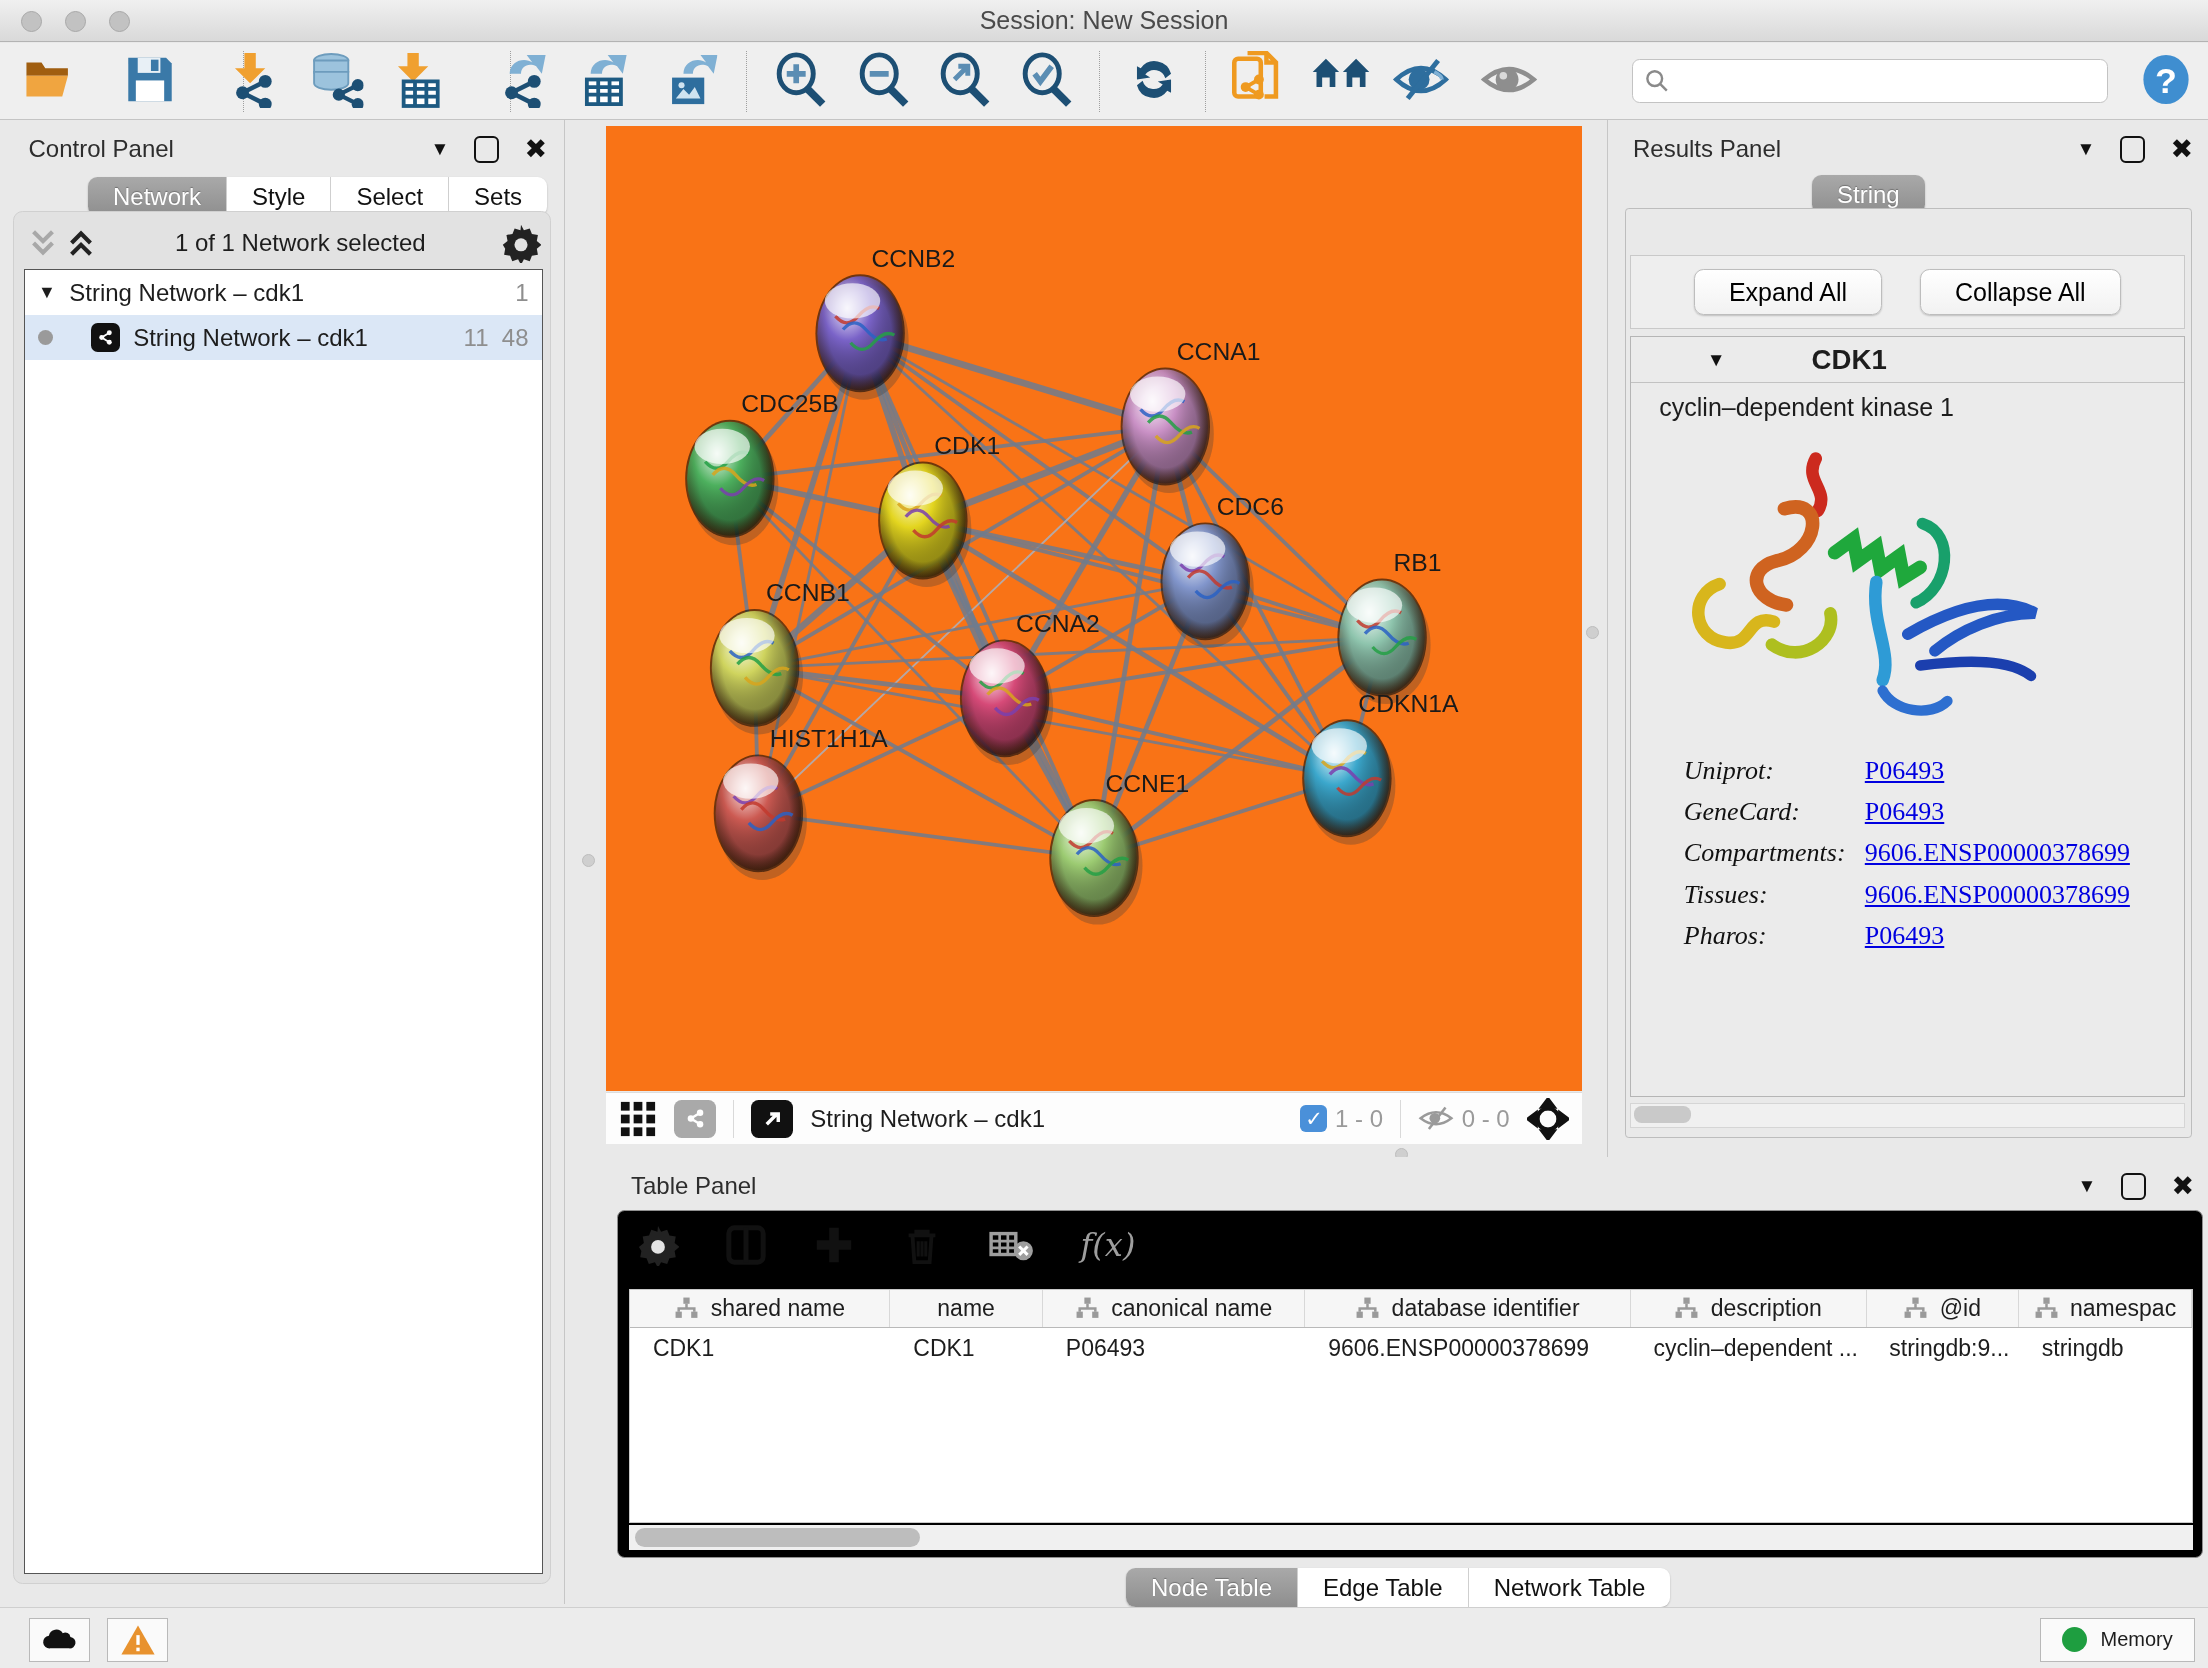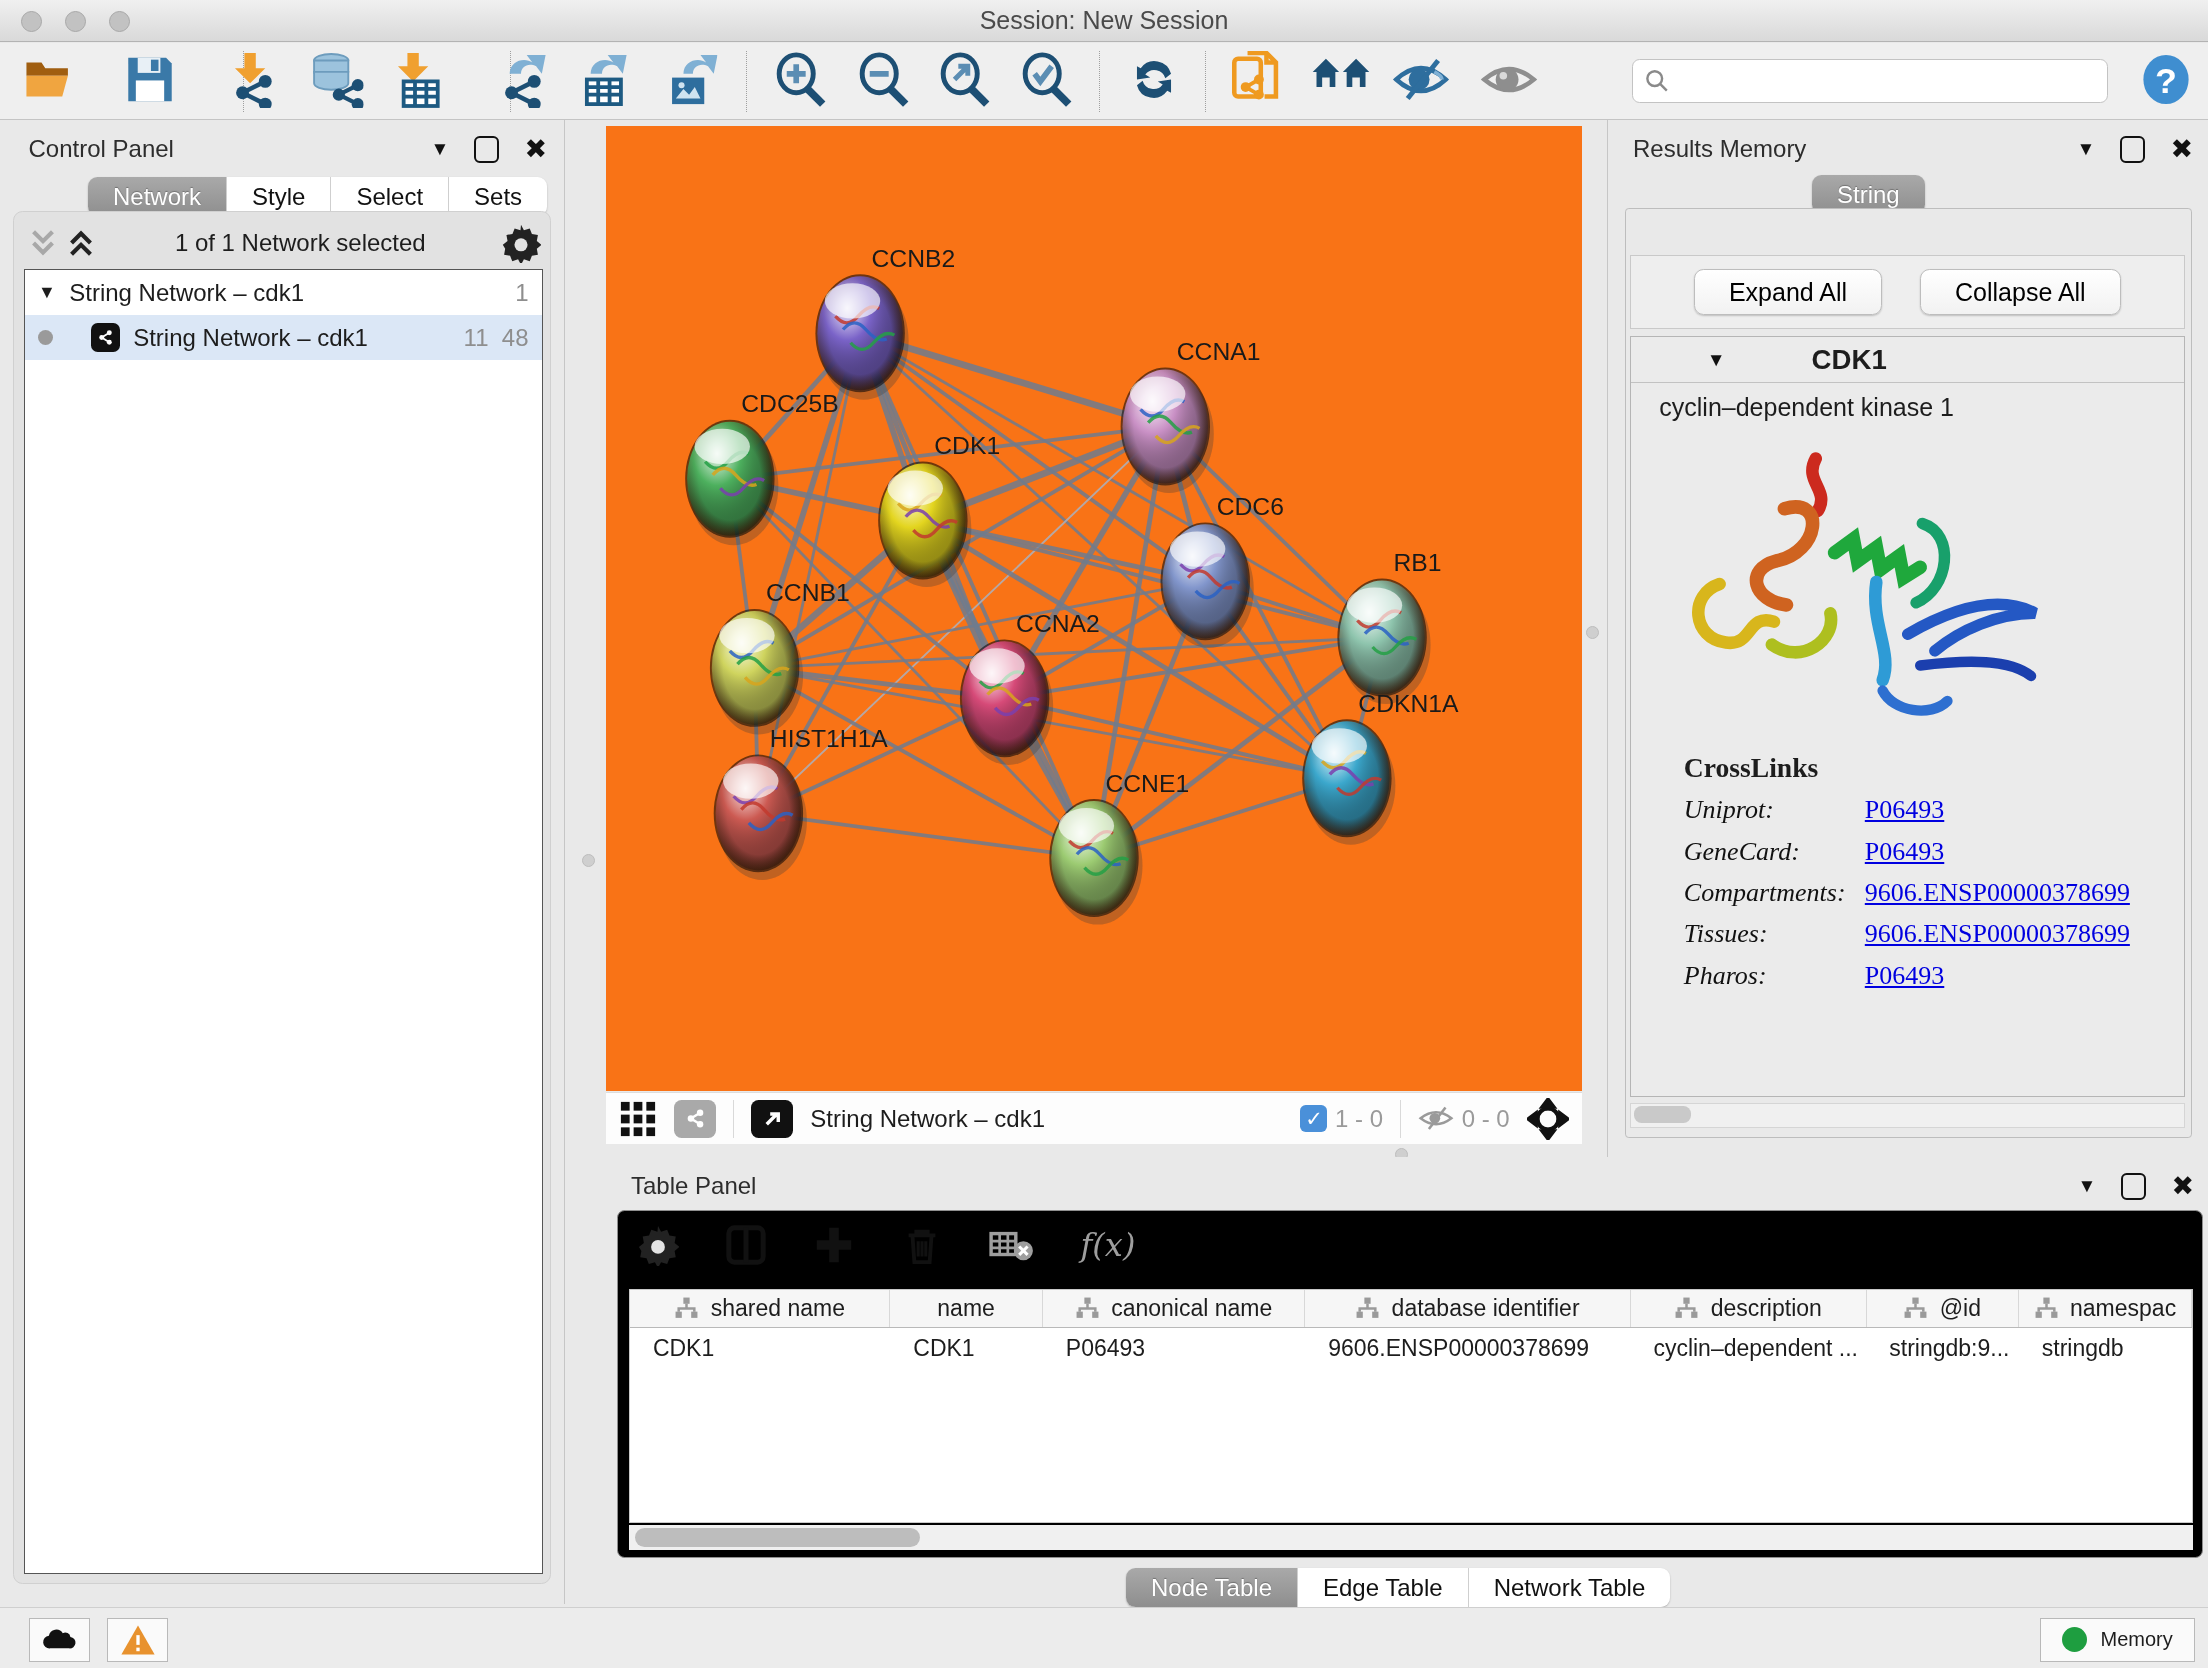--- a/index.html
+++ b/index.html
@@ -668,21 +668,21 @@
       <g stroke="#111" stroke-width="2.4" fill="none">
         <circle cx="12" cy="12" r="6"></circle>
         <path d="M12 1 v6 M12 17 v6 M1 12 h6 M17 12 h6"></path>
         <path d="M12 1 l-3 4 h6z M12 23 l-3 -4 h6z M1 12 l4 -3 v6z M23 12 l-4 -3 v6z" fill="#111"></path>
       </g>
     </svg>
 </div>
 
 <div class="results-panel">
   <div class="rp-header">
-    <span class="panel-title">Results Memory</span>
+    <span class="panel-title">Results Panel</span>
     <span class="panel-ctrls">
       <span class="pc-tri">▼</span>
       <span class="pc-box"></span>
       <span class="pc-x">✖</span>
     </span>
   </div>
   <div class="rp-tab tabgroup">
     <span class="tab sel">String</span>
   </div>
   <div class="rp-box">
@@ -704,21 +704,20 @@
           <path d="M108 208 c28 20 62 -4 56 -30" stroke="#aebf1f" stroke-width="12"></path>
           <path d="M168 120 l18 -13 4 21 18 -13 4 21 18 -13 4 21 16 -10" stroke="#1fa83c" stroke-width="13"></path>
           <path d="M252 92 c32 10 26 62 -6 76" stroke="#18a06b" stroke-width="11"></path>
           <path d="M208 148 c-6 40 16 68 6 94" stroke="#2e9bd6" stroke-width="12"></path>
           <path d="M238 198 c52 -30 92 -36 122 -20 c-36 0 -72 16 -96 36" stroke="#2458c4" stroke-width="11"></path>
           <path d="M250 228 c46 -6 86 -6 106 10" stroke="#1b3fae" stroke-width="10"></path>
           <path d="M214 252 c10 20 46 26 62 10" stroke="#2e6fd0" stroke-width="10"></path>
         </g>
       </svg>
       <div class="crosslinks">
-        <div class="cl-title">CrossLinks</div>
         <div id="crosslinks-rows">
             <div class="cl-row">
               <span class="cl-label">Uniprot:</span>
               <a class="cl-link" href="#">P06493</a>
             </div>
             <div class="cl-row">
               <span class="cl-label">GeneCard:</span>
               <a class="cl-link" href="#">P06493</a>
             </div>
             <div class="cl-row">

